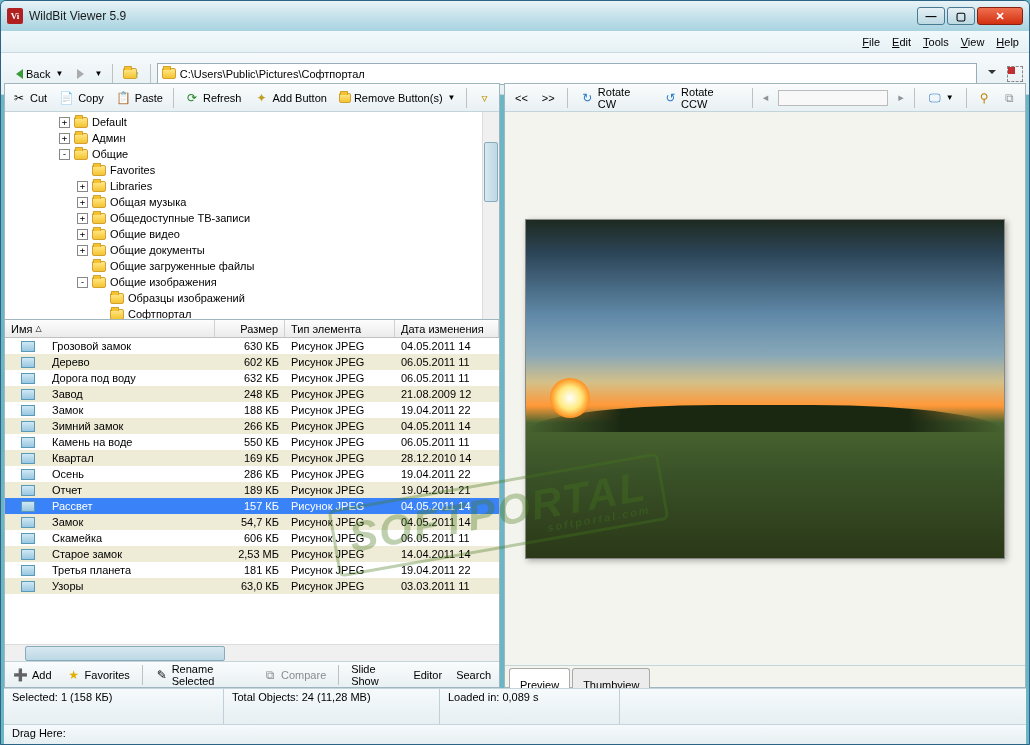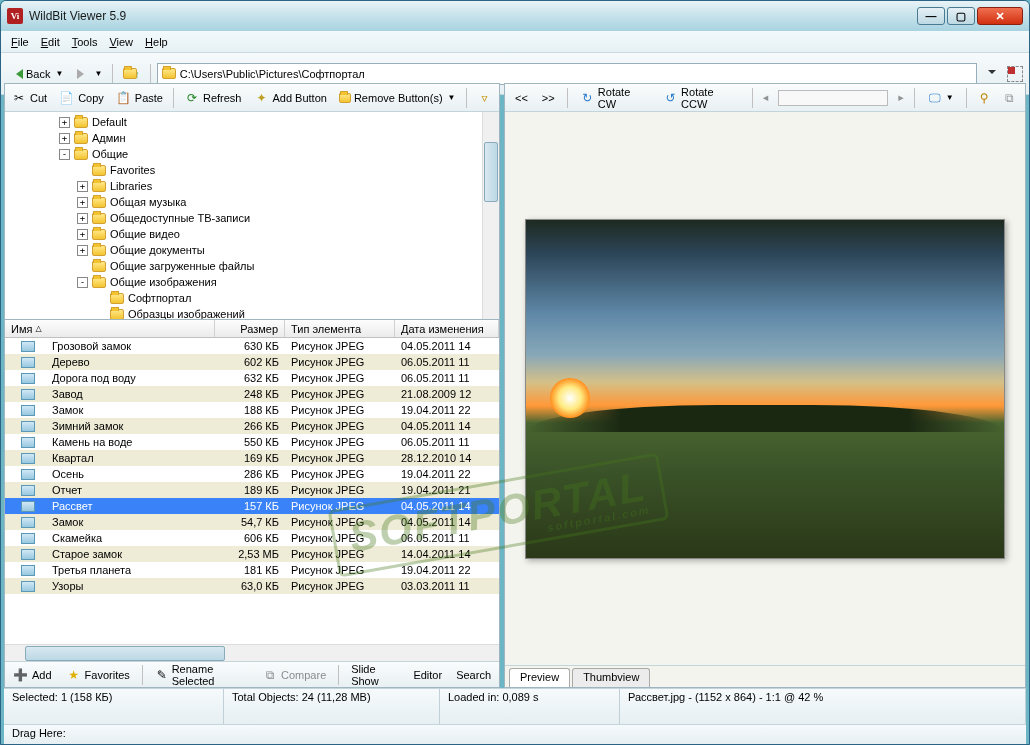--- a/index.html
+++ b/index.html
@@ -4,21 +4,21 @@
 <style>
 *{box-sizing:border-box;margin:0;padding:0;user-select:none;}
 body{font:11px "Segoe UI",Tahoma,sans-serif;background:#6cb5c5;width:1030px;height:745px;overflow:hidden;}
 .win{position:absolute;inset:0;background:#6cb5c5;border:1px solid #2a6383;border-radius:6px 6px 0 0;overflow:hidden;}
 .titlebar{height:30px;display:flex;align-items:center;padding:0 6px;background:linear-gradient(#e8f3f7,#c9e4ec 45%,#a7d3e0);}
 .titlebar .icon{width:16px;height:16px;background:#b02020;color:#fff;display:flex;align-items:center;justify-content:center;font:bold 9px serif;border-radius:2px;margin-right:6px;}
 .title{flex:1;color:#1a1a1a;font-size:12px;}
 .winbtns{display:flex;gap:2px;}
 .winbtn{width:28px;height:18px;border:1px solid #4a7a92;border-radius:3px;background:linear-gradient(#e6f0f5,#bdd9e3);display:flex;align-items:center;justify-content:center;font:bold 11px sans-serif;}
 .winbtn.close{width:46px;background:linear-gradient(#f07050,#d13010);color:#fff;border-color:#8a2010;}
-.menubar{height:22px;display:flex;align-items:center;padding:2px 10px;background:linear-gradient(#f3f9fb,#e6f1f5);border-bottom:1px solid #c9d9e0;gap:12px;}
+.menubar{height:22px;display:flex;align-items:center;padding:2px 10px;background:linear-gradient(#f3f9fb,#e6f1f5);border-bottom:1px solid #c9d9e0;gap:12px;justify-content:flex-end;}
 .menubar span{cursor:default;}
 .menubar u{text-decoration:underline;}
 .navbar{height:42px;display:flex;align-items:center;padding:2px 6px;background:linear-gradient(#f6fafc,#e6eff2);border-bottom:1px solid #c4d4db;gap:6px;}
 .navbtn{display:flex;align-items:center;gap:3px;padding:2px 4px;}
 .arrow{width:0;height:0;border:5px solid transparent;}
 .arrow.left{border-right:7px solid #3a9a3a;}
 .arrow.rightG{border-left:7px solid #aaa;}
 .addr{flex:1;height:22px;border:1px solid #97adb8;background:#fff;display:flex;align-items:center;padding:0 4px;gap:4px;}
 .fld{width:14px;height:11px;background:linear-gradient(#ffe88a,#f4c430);border:1px solid #d4a030;border-radius:1px 2px 2px 2px;position:relative;}
 .fld::before{content:'';position:absolute;top:-3px;left:0;width:6px;height:3px;background:#f4c430;border:1px solid #d4a030;border-bottom:none;border-radius:1px 1px 0 0;}
@@ -56,21 +56,21 @@
 .hsb{height:17px;background:#f0f0f0;border-top:1px solid #ddd;display:flex;flex-shrink:0;}
 .hsb .tr{width:200px;margin-left:20px;height:15px;margin-top:1px;background:linear-gradient(#d8e8f0,#bcd8e5);border:1px solid #8ab;border-radius:2px;}
 .bbar{height:26px;display:flex;align-items:center;background:linear-gradient(#fafcfd,#e8f0f3);border-top:1px solid #c4d4db;padding:0 6px;gap:10px;flex-shrink:0;}
 .rightp{flex:1;display:flex;flex-direction:column;border:1px solid #9fb5c0;background:#fff;}
 .rtbar{height:28px;display:flex;align-items:center;background:linear-gradient(#fafcfd,#e8f0f3);border-bottom:1px solid #c4d4db;padding:0 8px;gap:10px;flex-shrink:0;}
 .prev{flex:1;background:#f4f4ee;display:flex;align-items:center;justify-content:center;padding:10px;overflow:hidden;}
 .img{width:100%;height:340px;max-width:480px;border:1px solid #888;background:linear-gradient(180deg,#1e2a20 0%,#2c4558 10%,#6089a8 28%,#88a8b8 40%,#d4c088 48%,#ff9838 55%,#4a6530 60%,#3a5228 75%,#2a3818 100%);position:relative;box-shadow:2px 2px 6px rgba(0,0,0,.3);}
 .img::before{content:'';position:absolute;left:0;right:0;top:55%;height:8%;background:linear-gradient(90deg,transparent,#1a2812 20%,#1a2812 80%,transparent);border-radius:40% 40% 0 0/100% 100% 0 0;}
 .sun{position:absolute;left:5%;top:47%;width:40px;height:40px;border-radius:50%;background:radial-gradient(#fff,#ffea80 40%,#ff9020 70%,transparent);}
 .tabs{height:22px;display:flex;border-top:1px solid #c4d4db;background:#f4f4ee;padding:2px 4px 0;gap:2px;flex-shrink:0;}
-.tab{padding:2px 10px;border:1px solid #aaa;border-bottom:none;background:#fff;border-radius:3px 3px 0 0;}
+.tab{padding:10px 10px;border:1px solid #aaa;border-bottom:none;background:#fff;border-radius:3px 3px 0 0;}
 .tab.inactive{background:#ececec;}
 .status{height:36px;display:flex;background:linear-gradient(#f6fafc,#e6eff2);border-top:1px solid #c4d4db;}
 .status>div{padding:2px 8px;border-right:1px solid #c0d0d8;}
 .drag{height:20px;padding:2px 8px;background:linear-gradient(#f6fafc,#e6eff2);border-top:1px solid #c4d4db;}
 .wm{position:absolute;left:330px;top:480px;font:bold italic 42px Arial;color:rgba(70,120,30,0.35);transform:rotate(-10deg);letter-spacing:2px;border:3px solid rgba(70,120,30,0.35);padding:4px 14px;border-radius:6px;pointer-events:none;}
 .wm small{font-size:11px;display:block;text-align:right;margin-top:-6px;}
 </style>
 </head>
 <body>
 
@@ -208,26 +208,26 @@
                 <span>Общие загруженные файлы</span>
               </div>
               <div class="node" style="padding-left: 72px;">
                 <span class="exp">-</span>
                 <span class="fld"></span>
                 <span>Общие изображения</span>
               </div>
               <div class="node" style="padding-left: 90px;">
                 <span class="nofold"></span>
                 <span class="fld"></span>
-                <span>Софтпортал</span>
+                <span>Образцы изображений</span>
               </div>
               <div class="node" style="padding-left: 90px;">
                 <span class="nofold"></span>
                 <span class="fld"></span>
-                <span>Образцы изображений</span>
+                <span>Софтпортал</span>
               </div>
             </div>
           <div class="vsb">
               <div class="thumb"></div>
             </div>
         </div>
 
         <div class="list">
           <div class="lhdr">
             <div class="c1"><span>Имя</span>&nbsp;<span style="font-size:8px">△</span></div>
@@ -446,19 +446,18 @@
           <div class="tab">Preview</div>
           <div class="tab inactive">Thumbview</div>
         </div>
       </div>
     </div>
 
     <div class="status">
       <div style="flex:0 0 220px">Selected: 1 (158 КБ)</div>
       <div style="flex:0 0 216px">Total Objects: 24 (11,28 MB)</div>
       <div style="flex:0 0 180px">Loaded in: 0,089 s</div>
-      <div style="flex:1">Рассвет.jpg -  (1152 x 864) - 1:1 @ 42  %</div>
     </div>
     <div class="drag">Drag Here:</div>
   </div>
 
   <div class="wm"><span>SOFTPORTAL</span><small>softportal.com</small></div>
 </div>
 
 </body></html>

